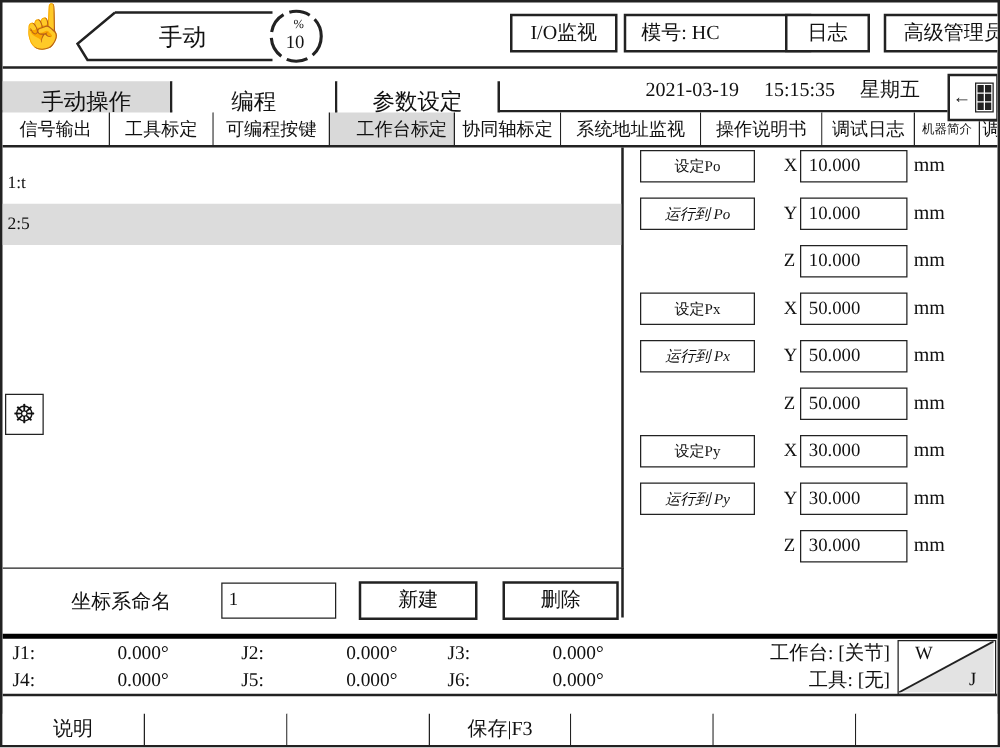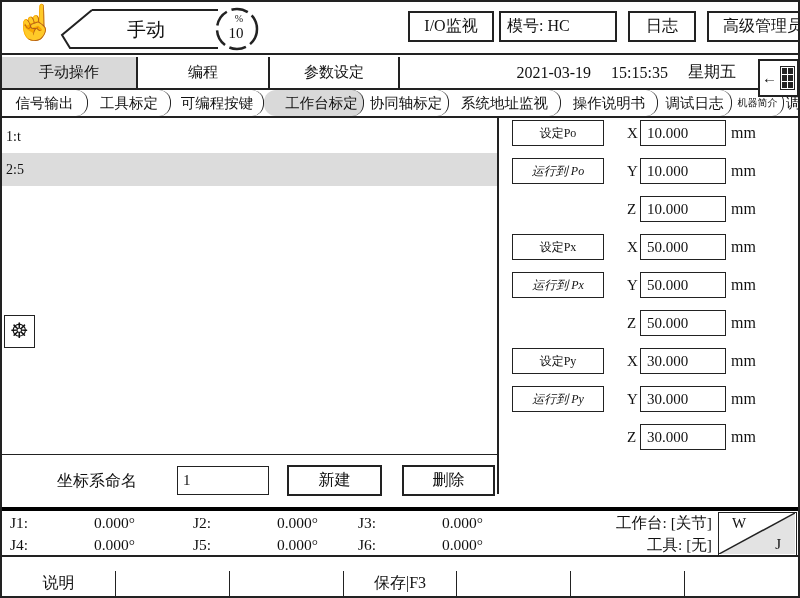--- a/index.html
+++ b/index.html
@@ -7,47 +7,47 @@
   .screen{position:relative;width:800px;height:598px;background:#fff;border:2px solid #222;
           font-family:"Liberation Serif","DejaVu Serif",serif;color:#111;overflow:hidden;}
   .abs{position:absolute;}
   
   .top-bar{left:0;top:0;width:796px;height:53px;border-bottom:2px solid #222;}
   .hand{left:12px;top:4px;font-size:34px;line-height:1;}
   .banner-svg{left:54px;top:2px;}
   .tb-btn{position:absolute;top:9px;height:31px;border:2px solid #222;display:flex;
           align-items:center;justify-content:center;font-size:16px;background:#fff;}
   .tb-io{left:406px;width:86px;}
-  .tb-model{left:497px;width:118px;justify-content:flex-start;padding-left:6px;}
+  .tb-model{left:497px;width:150px;justify-content:flex-start;padding-left:12px;}
   .tb-log{left:626px;width:68px;}
   .tb-role{left:705px;width:112px;}
   
   .row2{left:0;top:55px;width:796px;height:33px;border-bottom:2px solid #222;display:flex;}
   .mtab{height:100%;border-right:2px solid #222;display:flex;align-items:center;
-        justify-content:center;font-size:15px;background:#fff;}
+        justify-content:center;font-size:18px;background:#fff;margin-top:8px;}
   .mtab.sel{background:#d9d9d9;}
   .mt0{width:136px;} .mt1{width:132px;} .mt2{width:130px;}
   .datetime{margin-left:auto;display:flex;align-items:center;gap:20px;font-size:16px;
             padding-right:62px;}
   .kbd-box{left:756px;top:57px;width:41px;height:38px;border:2px solid #222;background:#fff;
            display:flex;align-items:center;justify-content:center;gap:3px;z-index:5;}
   .kbd-arrow{font-size:15px;line-height:1;}
   .kbd-grid{width:15px;height:24px;border:1.5px solid #222;display:grid;
             grid-template-columns:1fr 1fr;grid-template-rows:1fr 1fr 1fr;gap:1px;padding:1px;}
   .kbd-grid div{background:#222;}
   
   .row3{left:0;top:88px;width:796px;height:28px;border-bottom:2px solid #222;display:flex;}
   .stab{height:100%;border-right:1.5px solid #222;display:flex;align-items:center;
-        justify-content:center;font-size:14.5px;white-space:nowrap;overflow:hidden;background:#fff;border-radius:12px;}
+        justify-content:center;font-size:14.5px;white-space:nowrap;overflow:hidden;background:#fff;}
   .stab.sel{background:#d9d9d9;padding-left:16px;}
   .st0{width:86px;}.st1{width:83px;}.st2{width:93px;}.st3{width:100px;}.st4{width:85px;}
   .st5{width:112px;}.st6{width:97px;}.st7{width:74px;}.st8{width:52px;font-size:10px;}
   .st9{flex:1;border-right:none;justify-content:flex-start;padding-left:2px;}
   
-  .list{left:0;top:116px;width:497px;height:336px;border-right:2px solid #222;padding-top:2px;}
+  .list{left:0;top:116px;width:497px;height:336px;border-right:2px solid #222;padding-top:12px;}
   .lrow{height:33px;display:flex;align-items:center;padding-left:4px;font-size:14px;}
   .lrow.sel{background:#dcdcdc;}
   .wheel-btn{left:2px;top:313px;width:31px;height:33px;border:1.5px solid #222;background:#fff;
              display:flex;align-items:center;justify-content:center;font-size:21px;line-height:1;}
   
   .naming{left:0;top:452px;width:497px;height:40px;border-top:1.5px solid #222;
           border-right:2px solid #222;}
   .nm-label{position:absolute;left:55px;top:16px;font-size:16px;}
   .nm-input{position:absolute;left:175px;top:11px;width:92px;height:29px;border:1.5px solid #222;
             font-size:15px;display:flex;align-items:center;padding-left:5px;background:#fff;}

